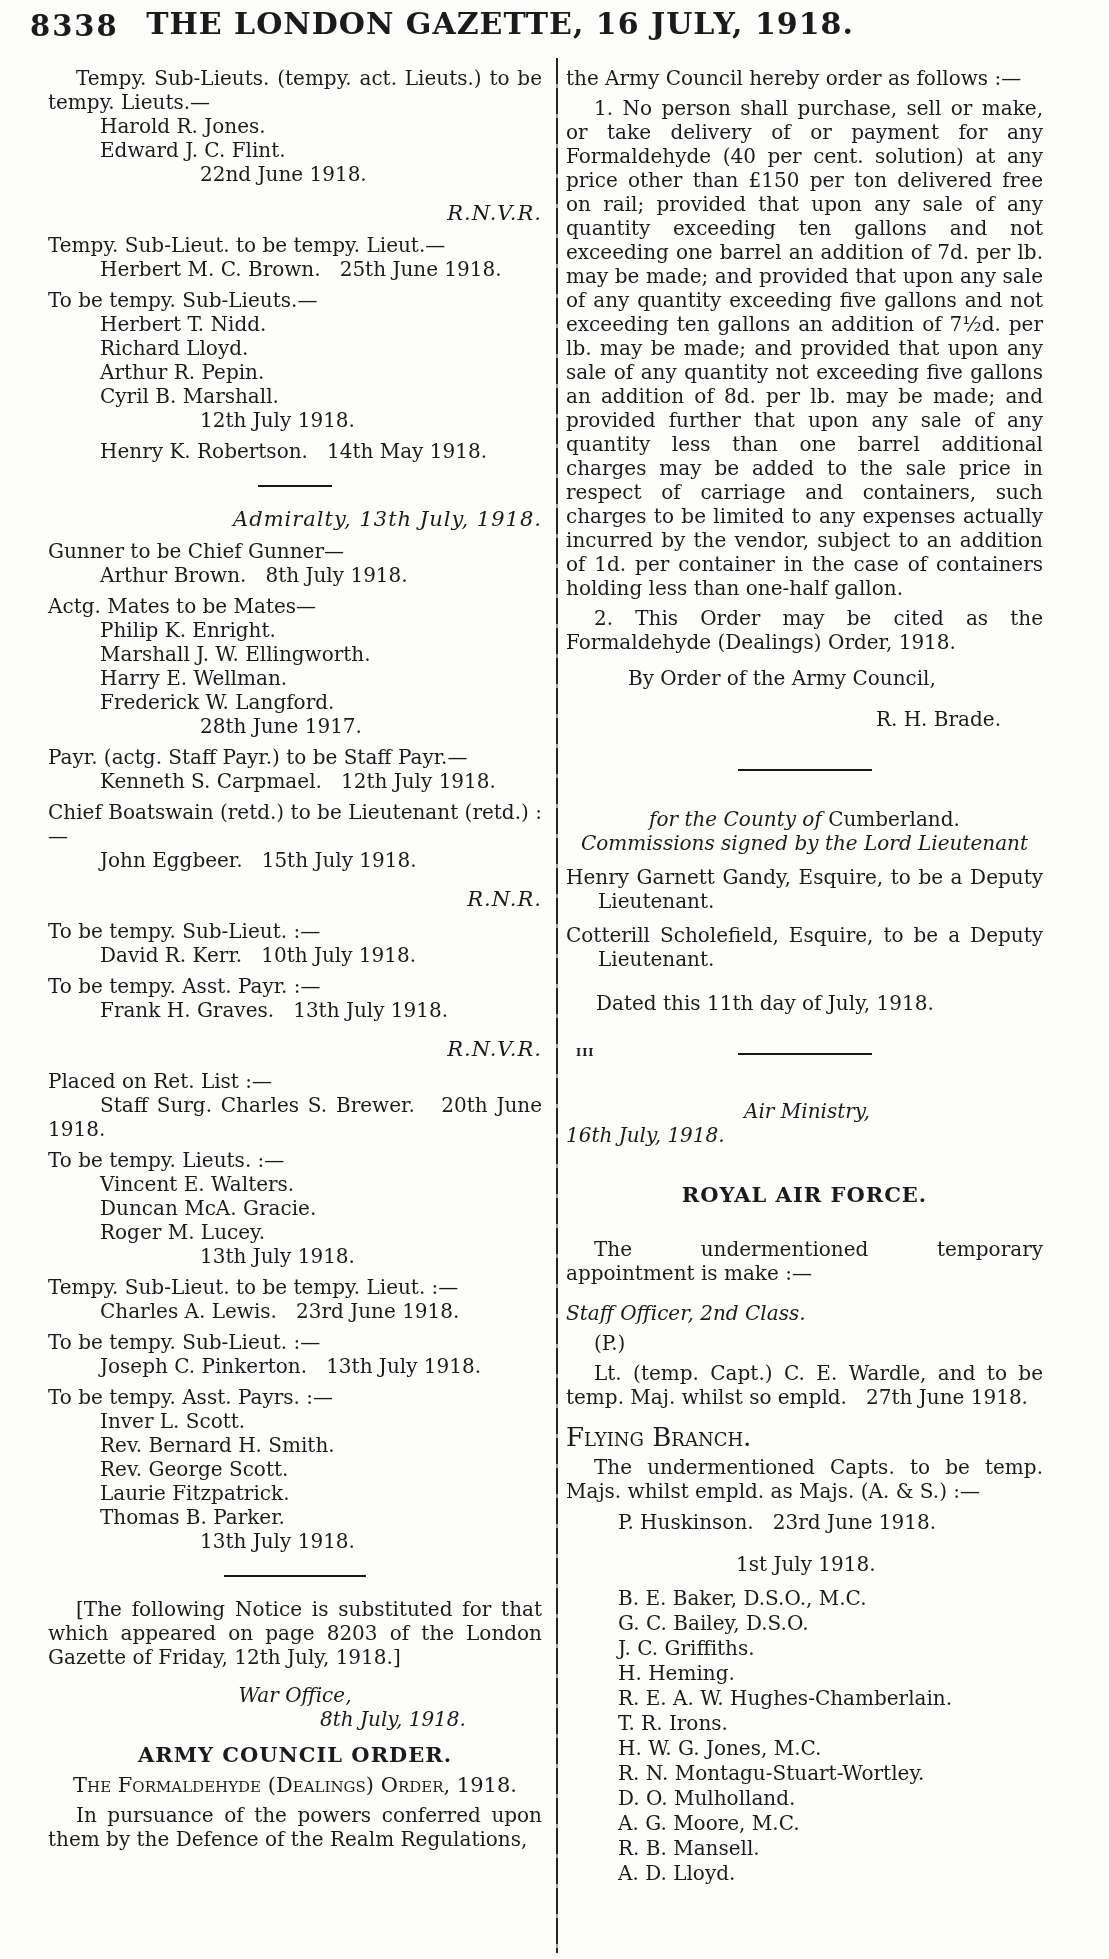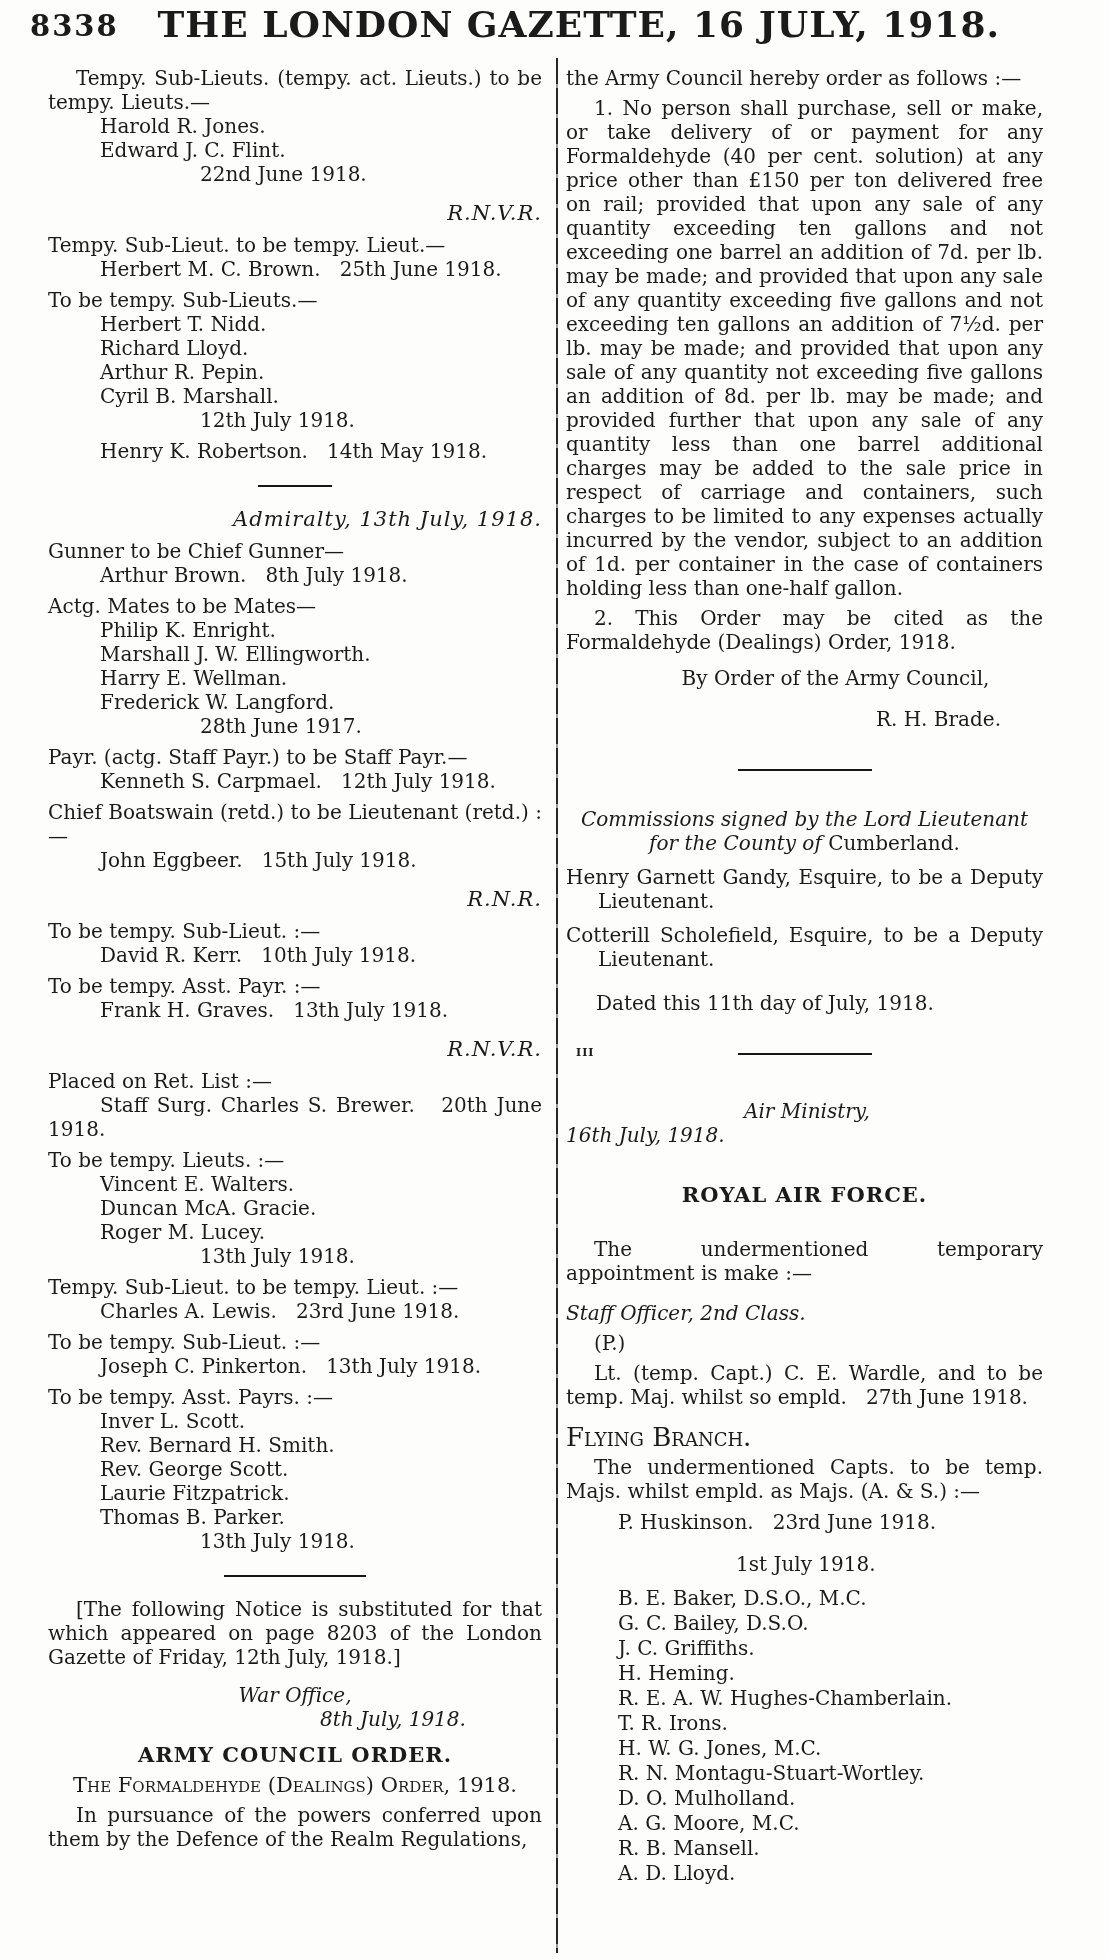--- a/index.html
+++ b/index.html
@@ -16,22 +16,22 @@
     color: #1b1b1b;
     font-size: 20px;
     line-height: 24px;
   }
   .page-number {
     position: absolute; left: 30px; top: 14px;
     font-size: 29px; font-weight: bold; letter-spacing: 2px;
   }
   .masthead {
     position: absolute; left: 0; top: 12px; width: 1000px;
-    text-align: right;
-    font-size: 36px; font-weight: bold; letter-spacing: 1px;
+    text-align: center;
+    font-size: 30px; font-weight: bold; letter-spacing: 1px;
     white-space: nowrap;
   }
   .column-divider {
     position: absolute; left: 556px; top: 58px;
     width: 2px; height: 1895px;
     background: repeating-linear-gradient(to bottom, #262626 0 26px, #9a9a92 26px 30px);
   }
   .col { position: absolute; top: 66px; }
   .col-left  { left: 48px;  width: 494px; }
   .col-right { left: 566px; width: 477px; }
@@ -59,21 +59,21 @@
   .office-line { font-style: italic; text-align: center; margin-top: 14px; }
   .office-date { font-style: italic; margin-left: 272px; }
   .caps-title {
     text-align: center; font-weight: bold;
     font-size: 21px; letter-spacing: 1px; margin-top: 12px;
   }
   .smallcaps-title {
     font-variant: small-caps; text-align: center;
     font-size: 21px; margin-top: 6px;
   }
-  .by-order  { margin: 12px 0 17px 62px; text-align: center; }
+  .by-order  { margin: 12px 0 17px 62px; }
   .signature { text-align: right; margin: 3px 42px 0 0; }
   .comm-head { text-align: center; font-style: italic; margin-top: 30px; font-size: 20px; }
   .comm-head .roman { font-style: normal; }
   .hang {
     padding-left: 32px; text-indent: -32px;
     text-align: justify; margin-top: 10px;
   }
   .dated { text-indent: 30px; margin-top: 20px; }
   .margin-mark {
     position: absolute; left: 576px; top: 1041px;
@@ -174,22 +174,22 @@
 
     <p class="lead">the Army Council hereby order as follows :—</p>
     <p class="para">1. No person shall purchase, sell or make, or take delivery of or payment for any Formaldehyde (40 per cent. solution) at any price other than £150 per ton delivered free on rail; provided that upon any sale of any quantity exceeding ten gallons and not exceeding one barrel an addition of 7d. per lb. may be made; and provided that upon any sale of any quantity exceeding five gallons and not exceeding ten gallons an addition of 7½d. per lb. may be made; and provided that upon any sale of any quantity not exceeding five gallons an addition of 8d. per lb. may be made; and provided further that upon any sale of any quantity less than one barrel additional charges may be added to the sale price in respect of carriage and containers, such charges to be limited to any expenses actually incurred by the vendor, subject to an addition of 1d. per container in the case of containers holding less than one-half gallon.</p>
     <p class="para">2. This Order may be cited as the Formaldehyde (Dealings) Order, 1918.</p>
     <p class="by-order">By Order of the Army Council,</p>
     <p class="signature">R. H. Brade.</p>
 
     <hr class="rule">
 
     <div class="comm-head">
+      <p><span>for the County of </span><span class="roman">Cumberland.</span></p>
       <p>Commissions signed by the Lord Lieutenant</p>
-      <p><span>for the County of </span><span class="roman">Cumberland.</span></p>
     </div>
 
     <p class="hang">Henry Garnett Gandy, Esquire, to be a Deputy Lieutenant.</p>
     <p class="hang">Cotterill Scholefield, Esquire, to be a Deputy Lieutenant.</p>
     <p class="dated">Dated this 11th day of July, 1918.</p>
 
     <hr class="rule">
 
     <p class="air-office">Air Ministry,</p>
     <p class="air-date">16th July, 1918.</p>

